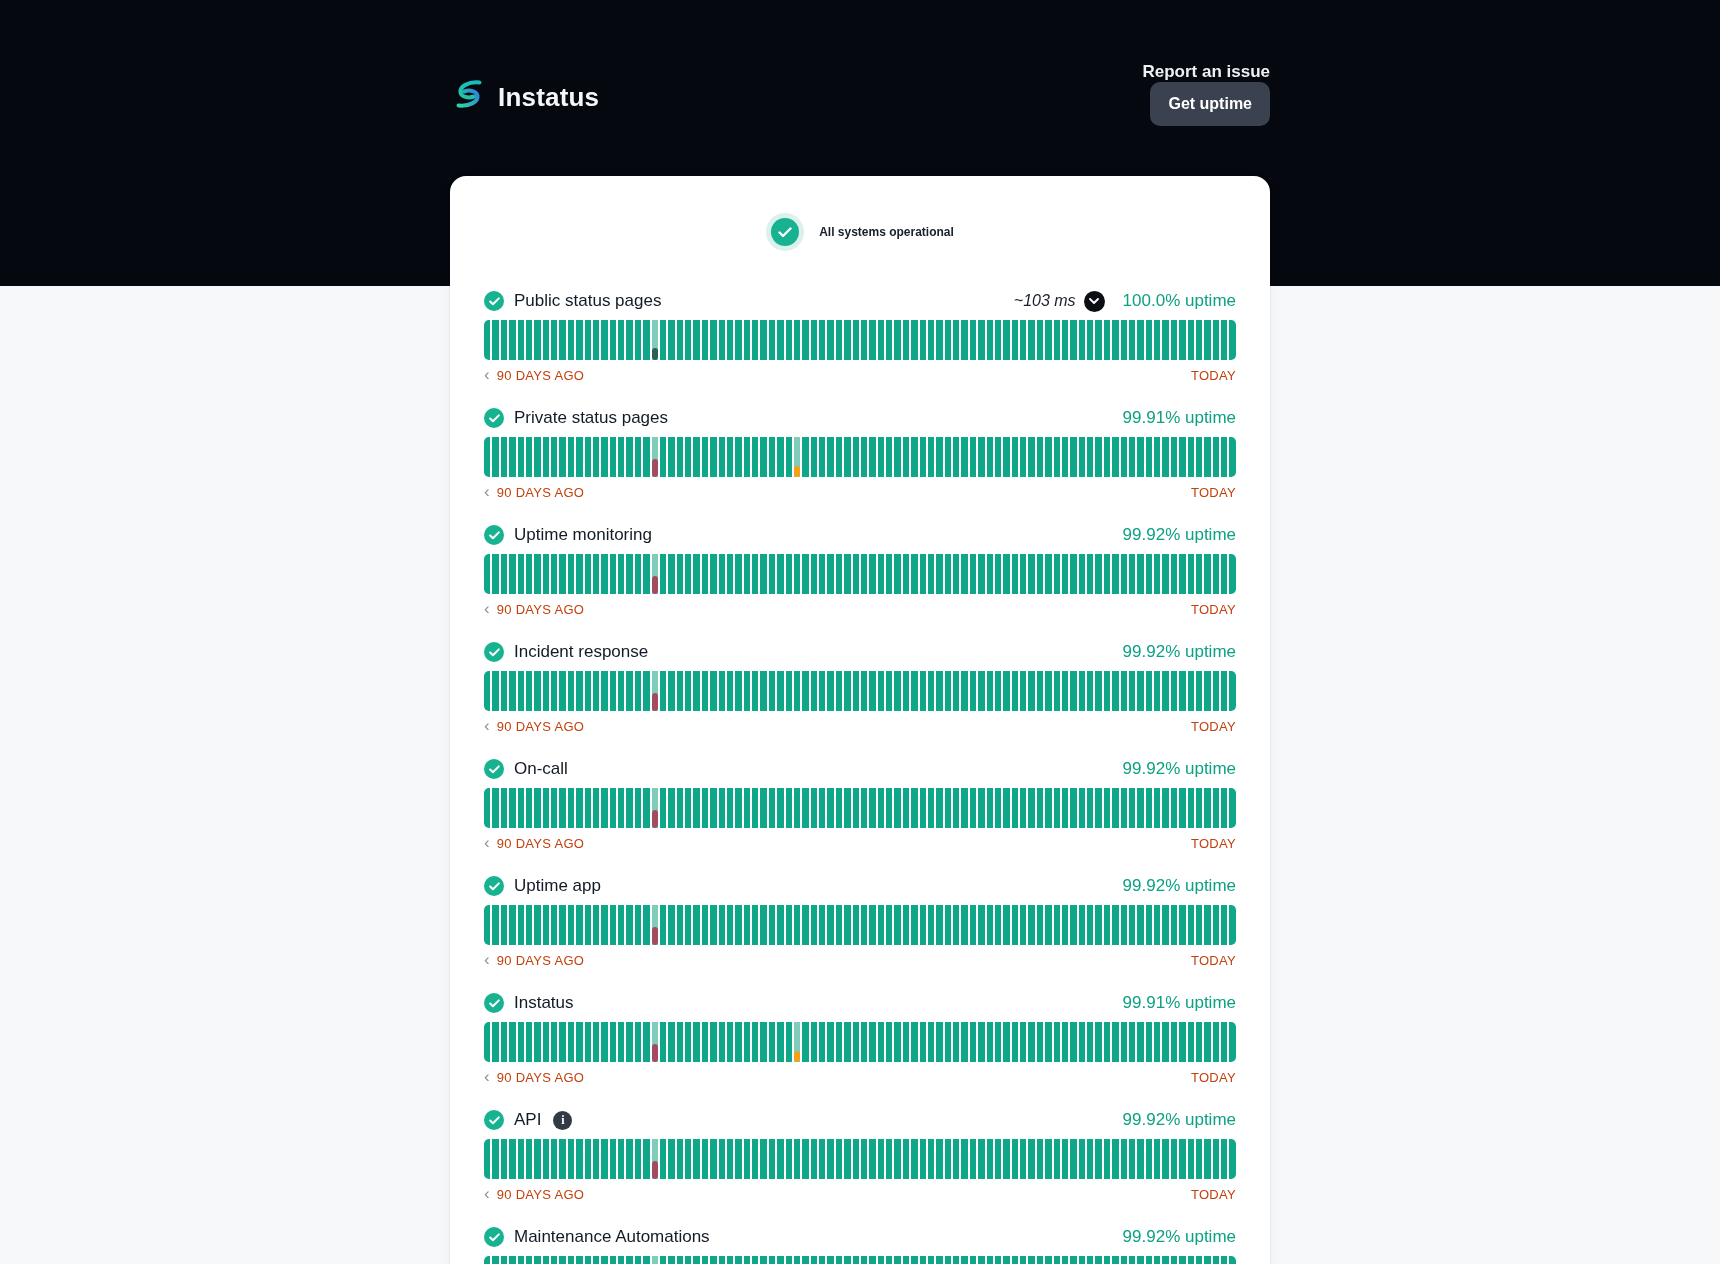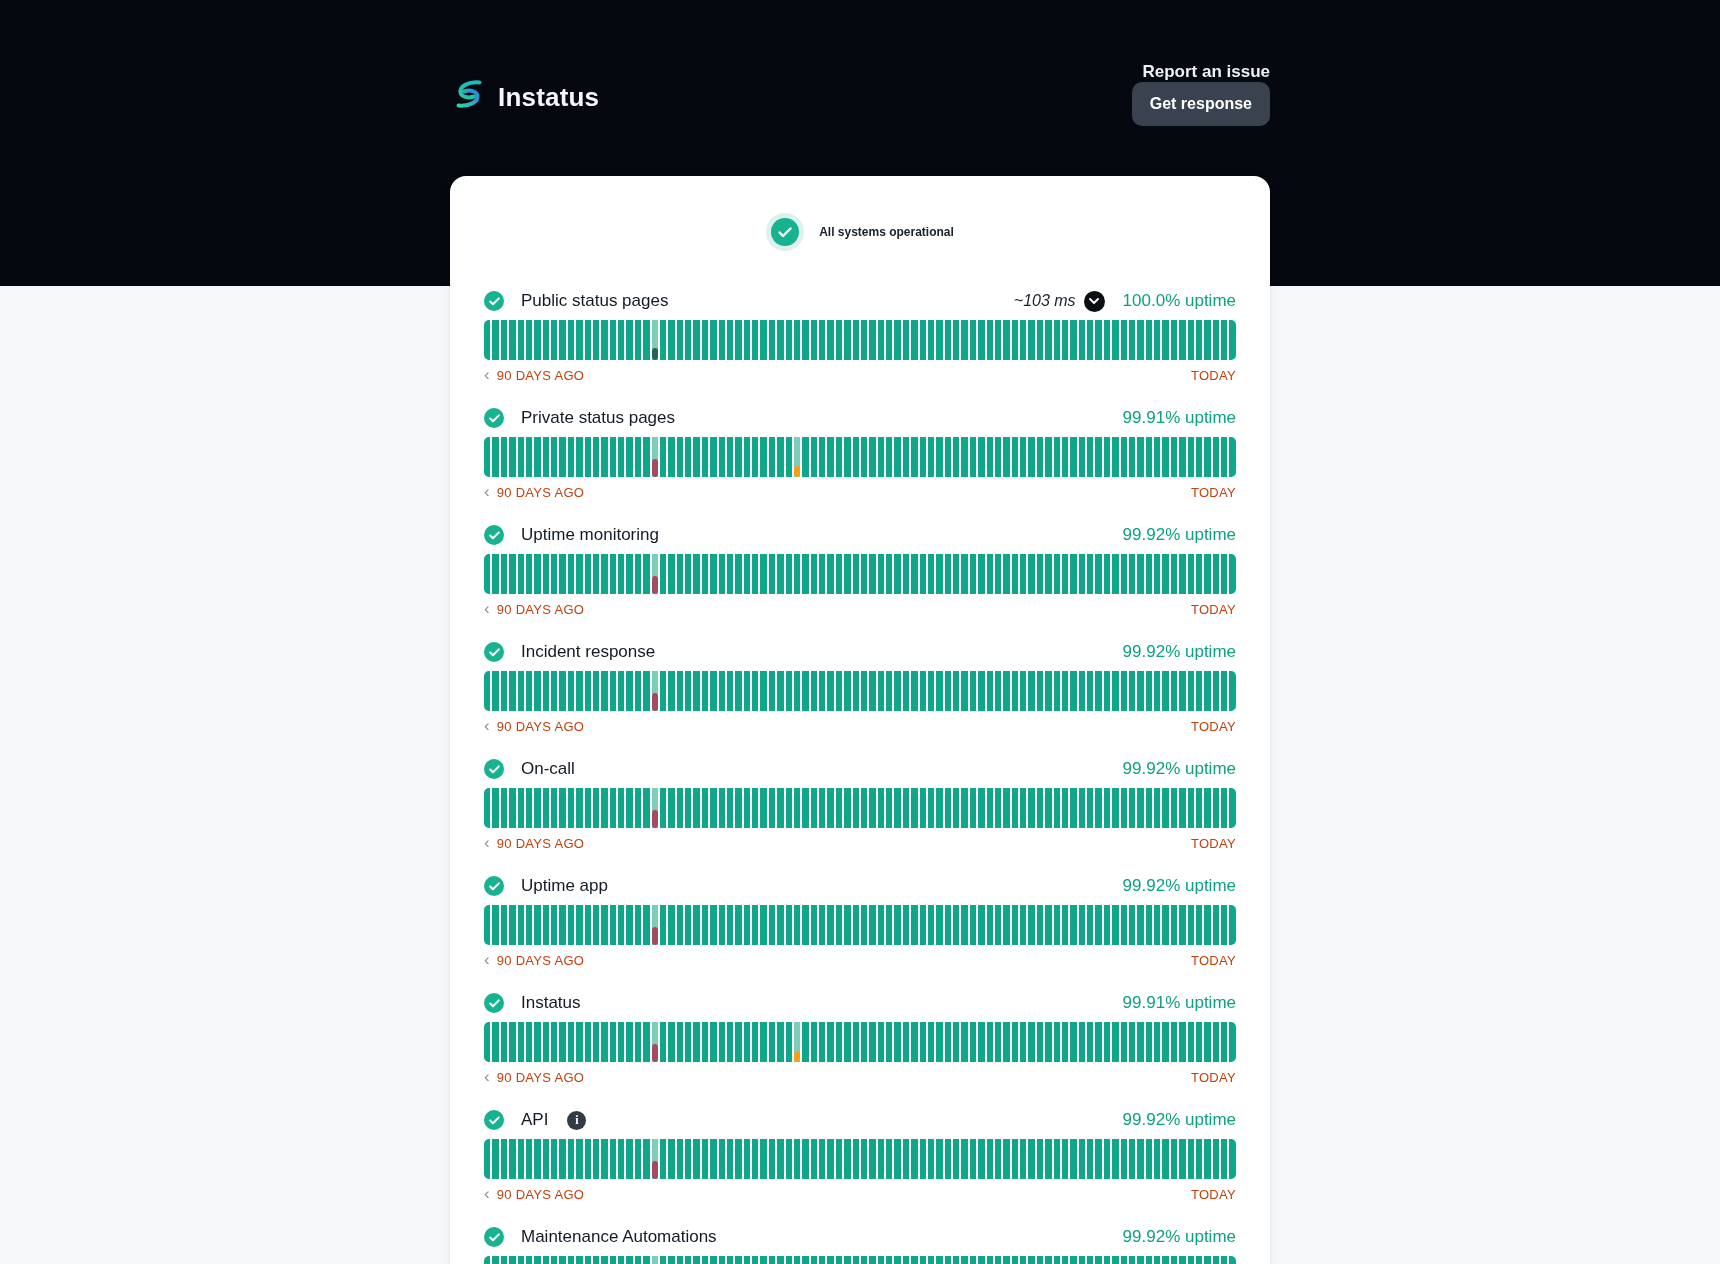--- a/index.html
+++ b/index.html
@@ -51,21 +51,21 @@
     width:28px;height:28px;border-radius:50%;background:var(--badge-green);
     display:flex;align-items:center;justify-content:center;
   }
   .banner-title{font-size:12px;font-weight:600;color:#17202b;}
   
   .service{margin-bottom:22px;}
   .service-header{
     display:flex;justify-content:space-between;align-items:center;
     height:24px;margin-bottom:7px;
   }
-  .service-left{display:flex;align-items:center;gap:17px;}
+  .service-left{display:flex;align-items:center;gap:10px;}
   .svc-check{
     width:20px;height:20px;border-radius:50%;background:var(--badge-green);
     display:flex;align-items:center;justify-content:center;flex:0 0 auto;
   }
   .service-name{font-size:17px;font-weight:500;color:#121b26;}
   .info-badge{
     width:19px;height:19px;border-radius:50%;background:#323a46;
     display:flex;align-items:center;justify-content:center;cursor:pointer;
     margin-left:2px;
   }
@@ -116,21 +116,21 @@
             </linearGradient>
           </defs>
           <path d="M29.5 7.5 C18 6.5 9.5 11.5 10.5 17.5 C11.3 22 18 23.5 24 21.5" stroke="url(#lgA)" stroke-width="4" stroke-linecap="round" fill="none"></path>
           <path d="M8.5 30.5 C20 31.5 28.5 26.5 27.5 20.5 C26.7 16 20 14.5 14 16.5" stroke="url(#lgB)" stroke-width="4" stroke-linecap="round" fill="none"></path>
         </svg>
       </span>
       <span class="brand-name">Instatus</span>
     </div>
     <div class="nav">
       <span class="nav-link">Report an issue</span>
-      <button class="btn-get-updates">Get response</button>
+      <button class="btn-get-updates">Get uptime</button>
     </div>
   </div>
 </div>
 
 <div class="card">
 
   <div class="banner">
     <span class="banner-halo">
       <span class="banner-check">
         <svg width="14" height="11" viewBox="0 0 14 11" fill="none">

